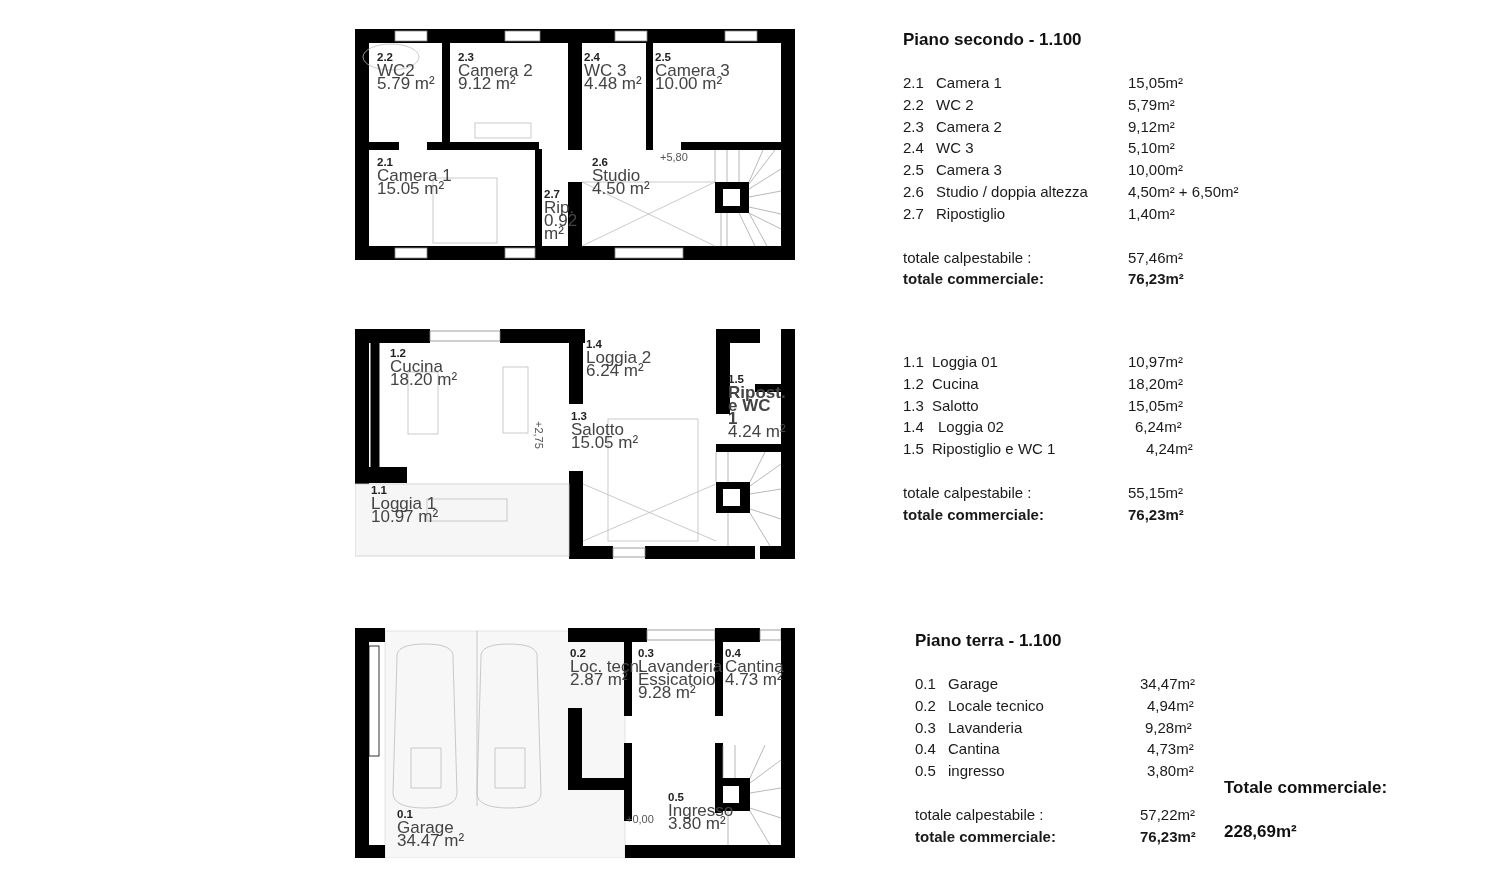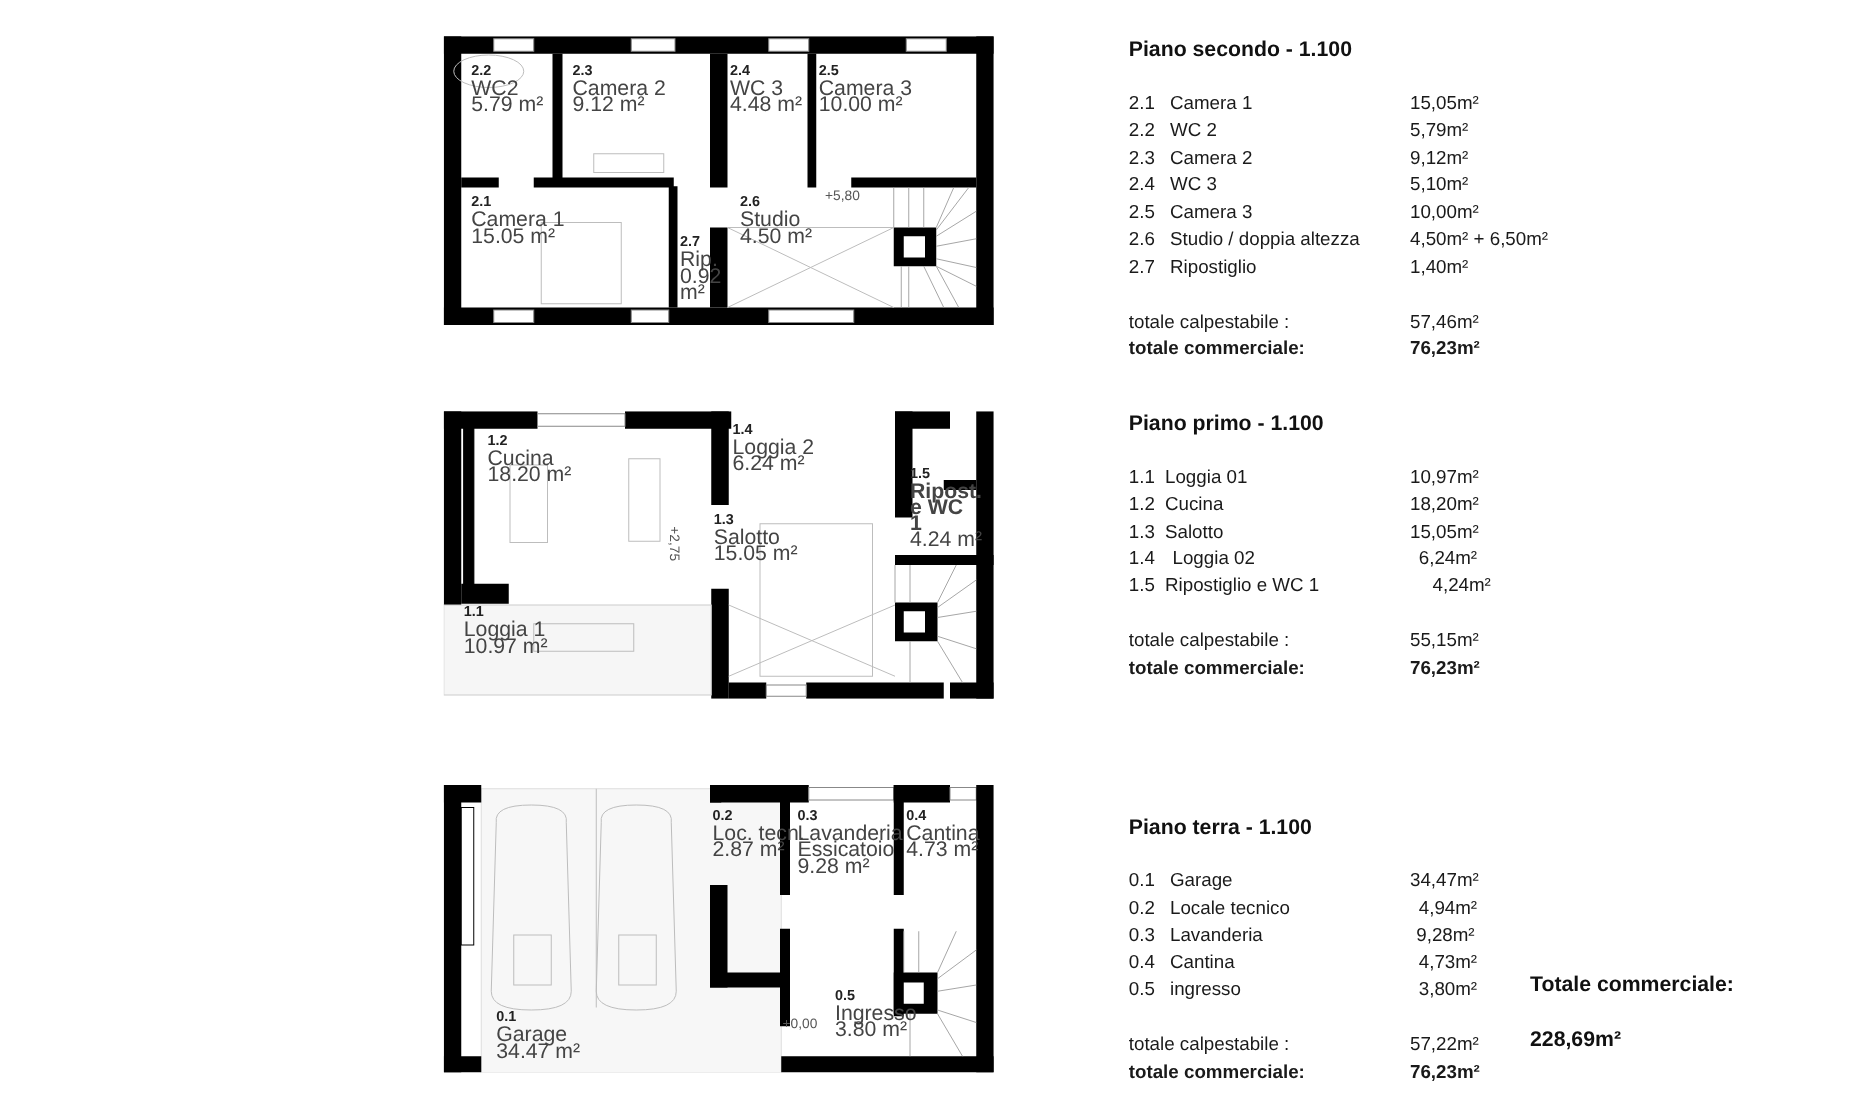--- a/index.html
+++ b/index.html
@@ -297,21 +297,20 @@
       <span class="code">totale calpestabile :</span>
       <span class="val">57,46m²</span>
     </div>
   <div class="srow bold">
       <span class="code">totale commerciale:</span>
       <span class="val">76,23m²</span>
     </div>
 </div>
 
 <div class="schedule" style="top:329px;">
-  <h2>Piano primo - 1.100</h2>
   <div style="height:22px"></div>
   <div class="srow">
       <span class="code">1.1</span>
       <span class="label" style="left:29px">Loggia 01</span>
       <span class="val">10,97m²</span>
     </div>
   <div class="srow">
       <span class="code">1.2</span>
       <span class="label" style="left:29px">Cucina</span>
       <span class="val">18,20m²</span>
@@ -335,21 +334,21 @@
   <div class="srow">
       <span class="code">totale calpestabile :</span>
       <span class="val">55,15m²</span>
     </div>
   <div class="srow bold">
       <span class="code">totale commerciale:</span>
       <span class="val">76,23m²</span>
     </div>
 </div>
 
-<div class="schedule" style="top:652px;">
+<div class="schedule" style="top:631px;margin-left:12px;">
   <h2>Piano terra - 1.100</h2>
   <div style="height:22px"></div>
   <div class="srow">
       <span class="code">0.1</span>
       <span class="label">Garage</span>
       <span class="val">34,47m²</span>
     </div>
   <div class="srow">
       <span class="code">0.2</span>
       <span class="label">Locale tecnico</span>

